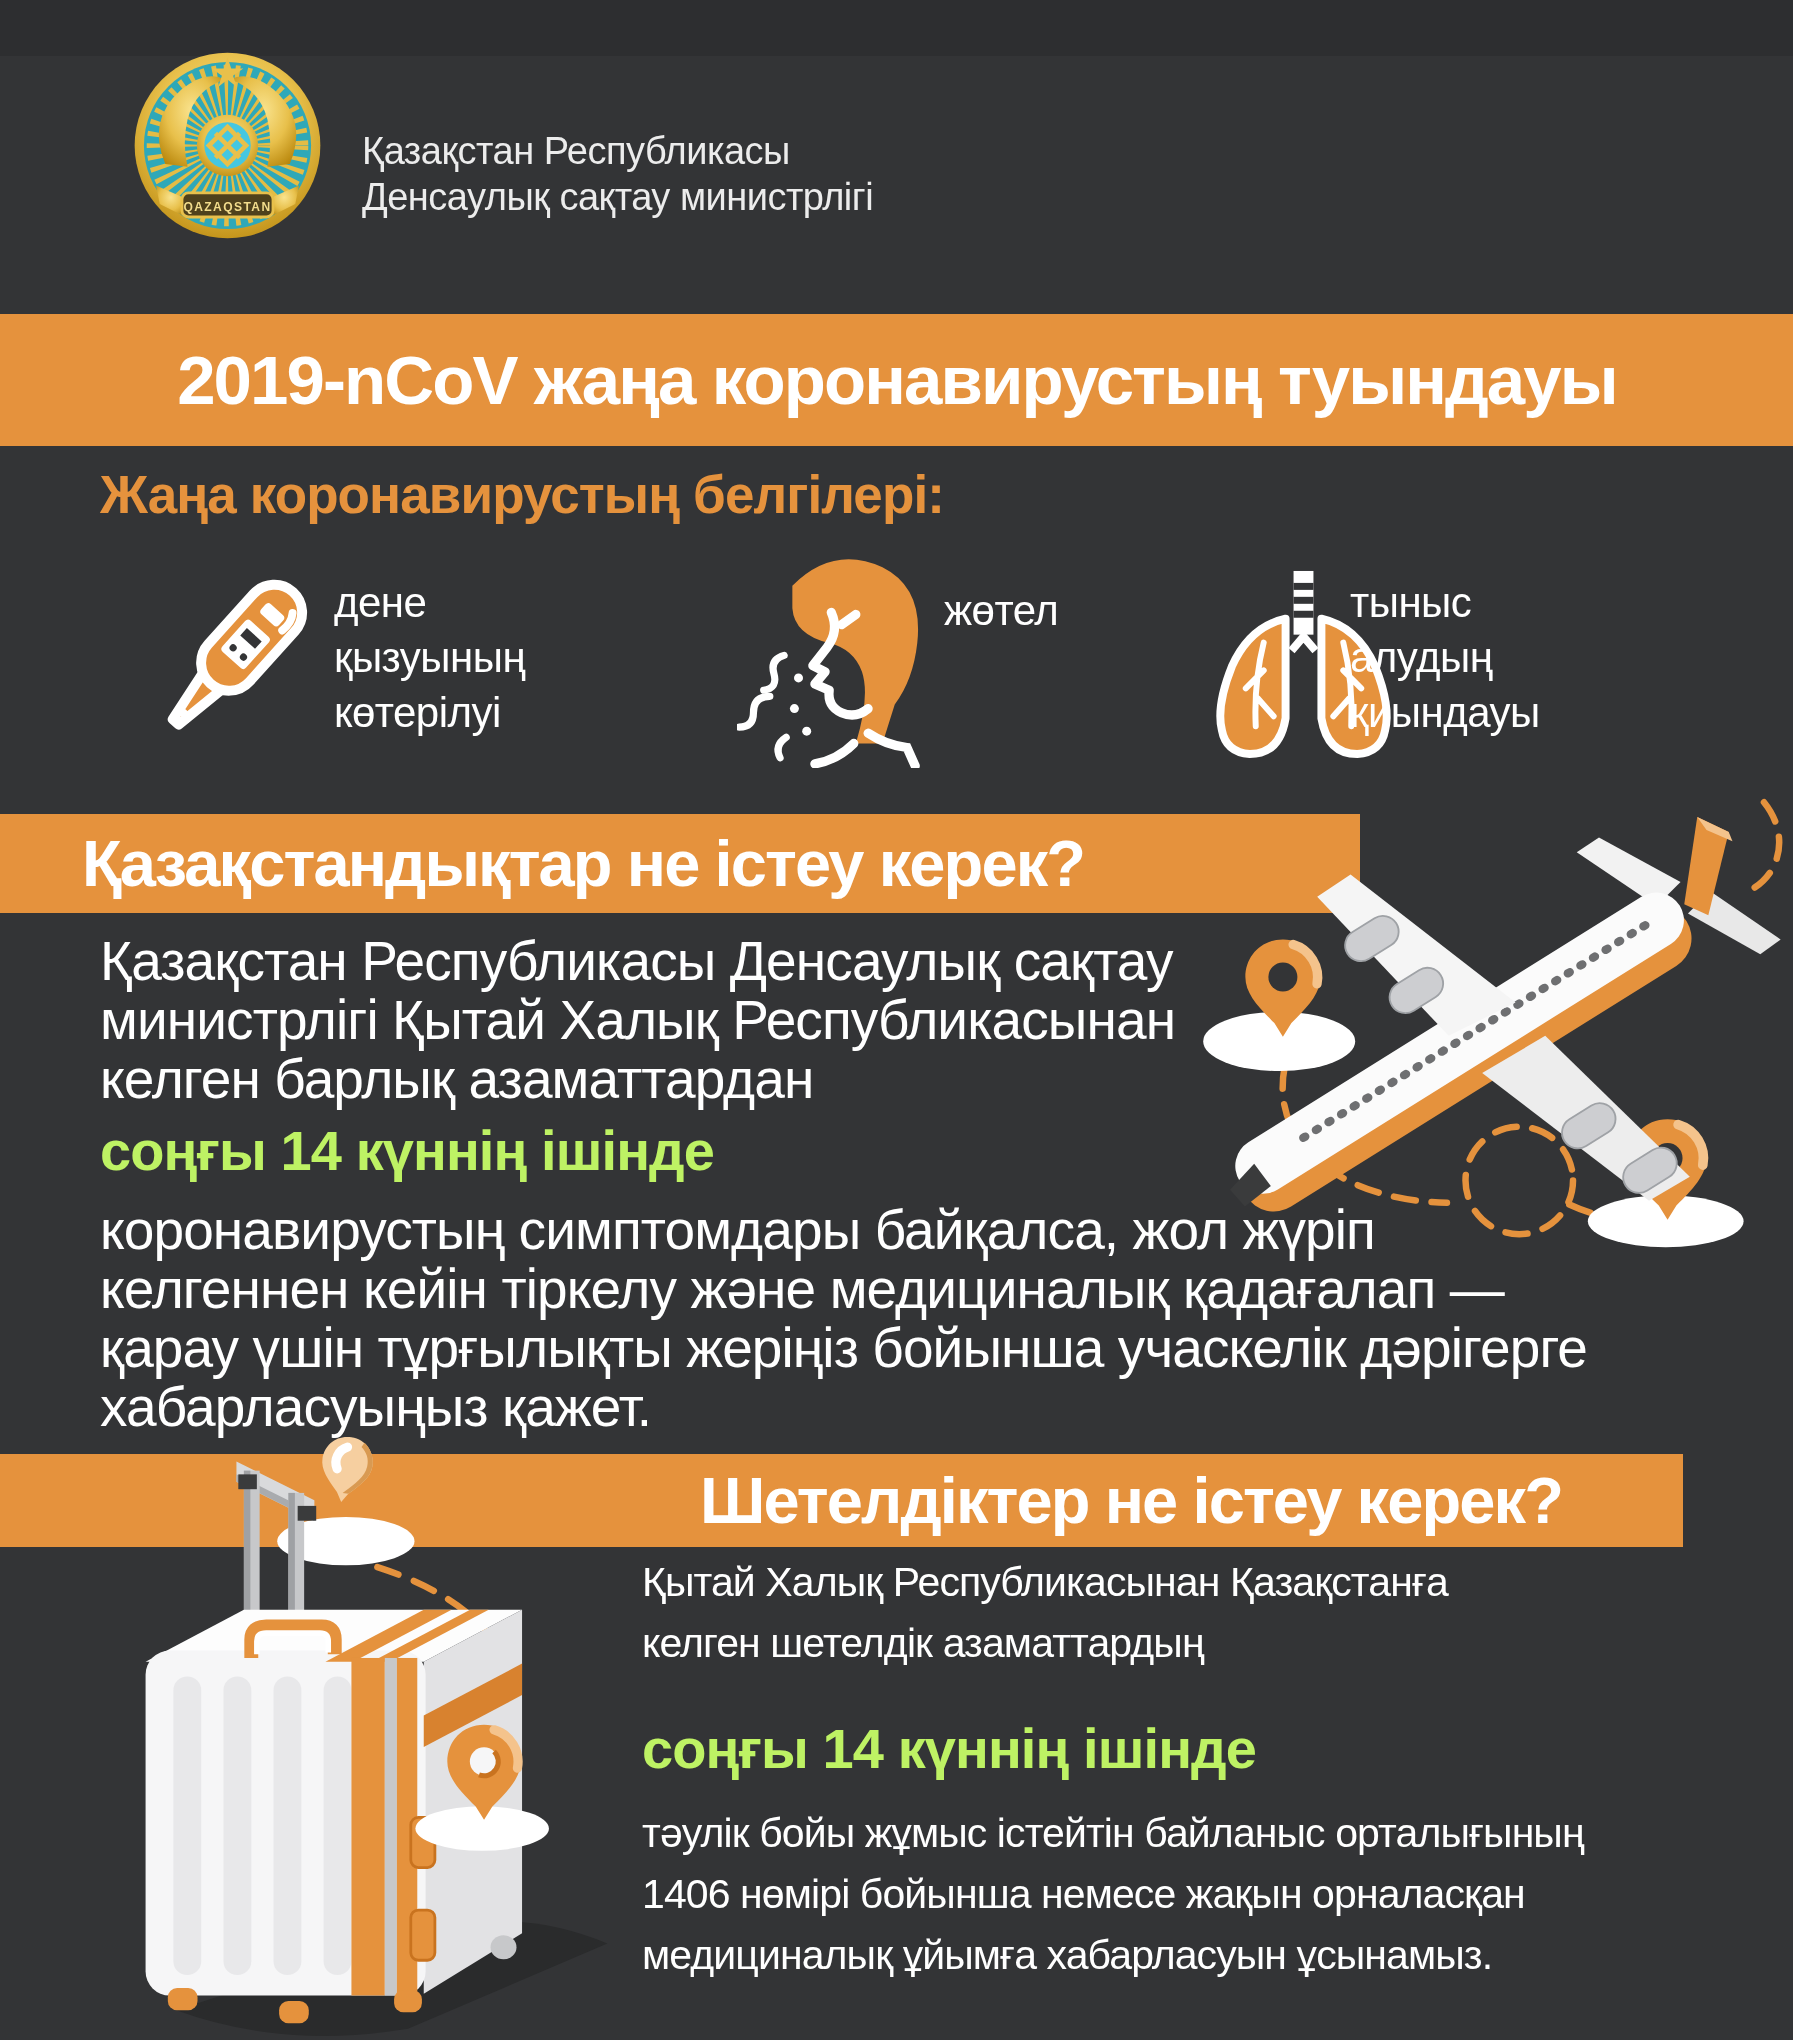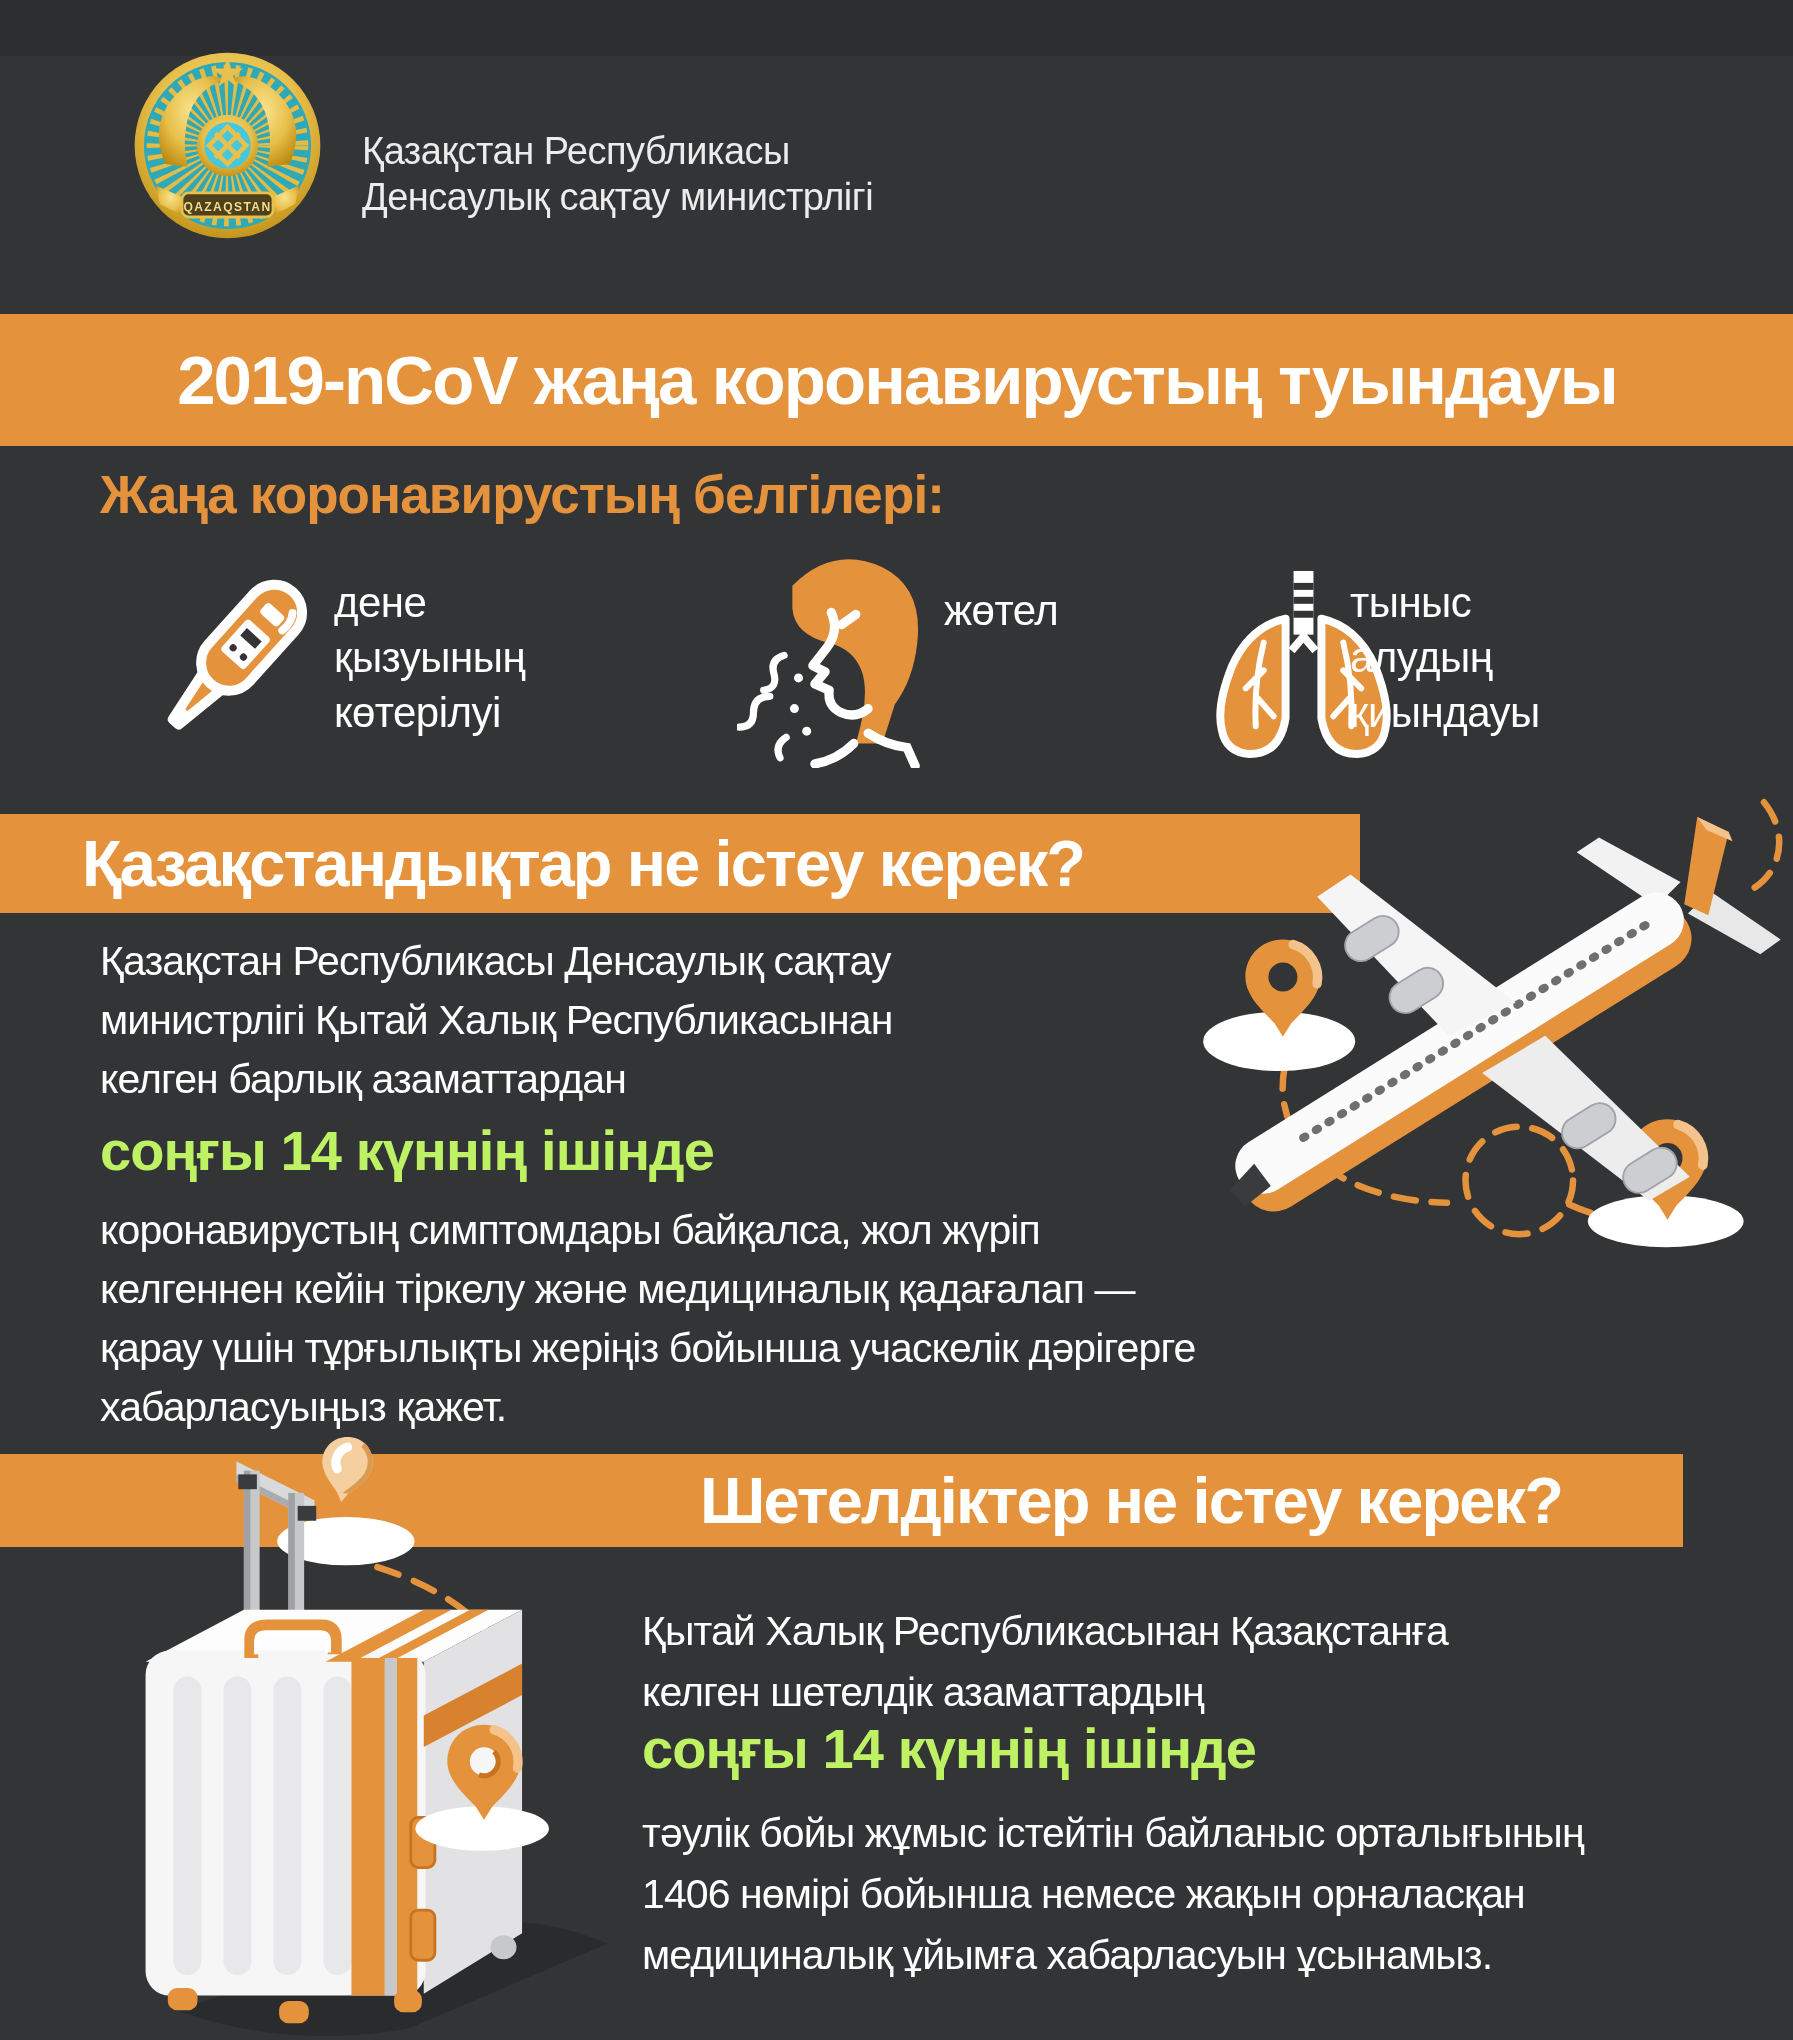--- a/index.html
+++ b/index.html
@@ -25,26 +25,26 @@
   .symptoms-heading{left:100px;top:464px;color:#e5923d;font-size:53px;font-weight:bold;letter-spacing:-0.9px;}
   .symptom-label{color:#ffffff;font-size:42px;line-height:55px;letter-spacing:-0.5px;}
   .lbl1{left:334px;top:575px;}
   .lbl2{left:944px;top:583px;}
   .lbl3{left:1350px;top:575px;}
   .icon-therm{left:128px;top:562px;width:199px;height:199px;}
   .icon-cough{left:737px;top:553px;width:209px;height:215px;}
   .icon-lungs{left:1204px;top:566px;width:199px;height:197px;}
 
   
-  .bodytext{color:#ffffff;font-size:41px;line-height:59px;letter-spacing:-0.9px;}
+  .bodytext{color:#ffffff;font-size:55px;line-height:59px;letter-spacing:-0.9px;}
   .p2a{left:100px;top:932px;}
   .hl{color:#bef264;font-size:56px;font-weight:bold;letter-spacing:-0.9px;}
   .hl2{left:100px;top:1118px;}
   .p2b{left:100px;top:1201px;}
-  .p3a{left:642px;top:1601px;font-size:41px;line-height:61px;}
+  .p3a{left:642px;top:1552px;font-size:41px;line-height:61px;}
   .hl3{left:642px;top:1716px;}
   .p3b{left:642px;top:1803px;font-size:41px;line-height:61px;}
 
   
   .plane-art{left:1141px;top:793px;width:649px;height:482px;z-index:2;}
   .case-art{left:88px;top:1428px;width:538px;height:612px;z-index:2;}
 </style>
 </head>
 <body>
 

